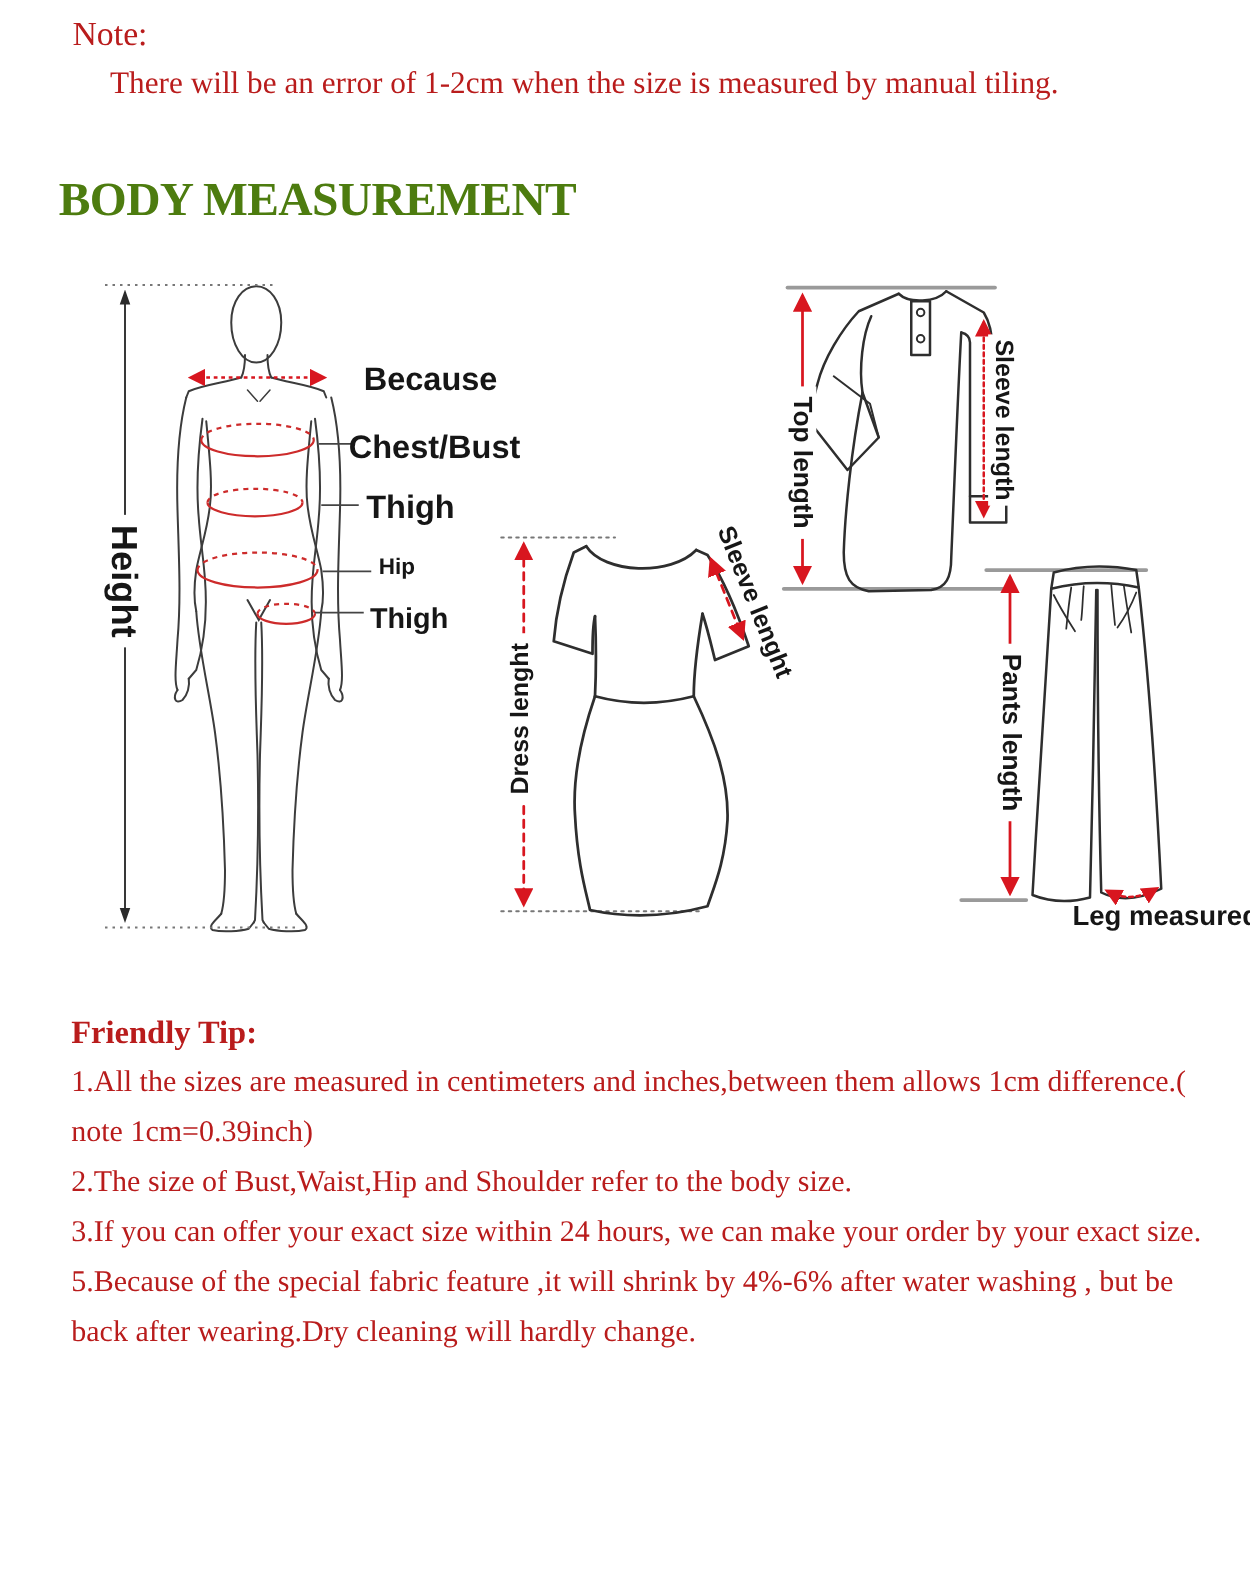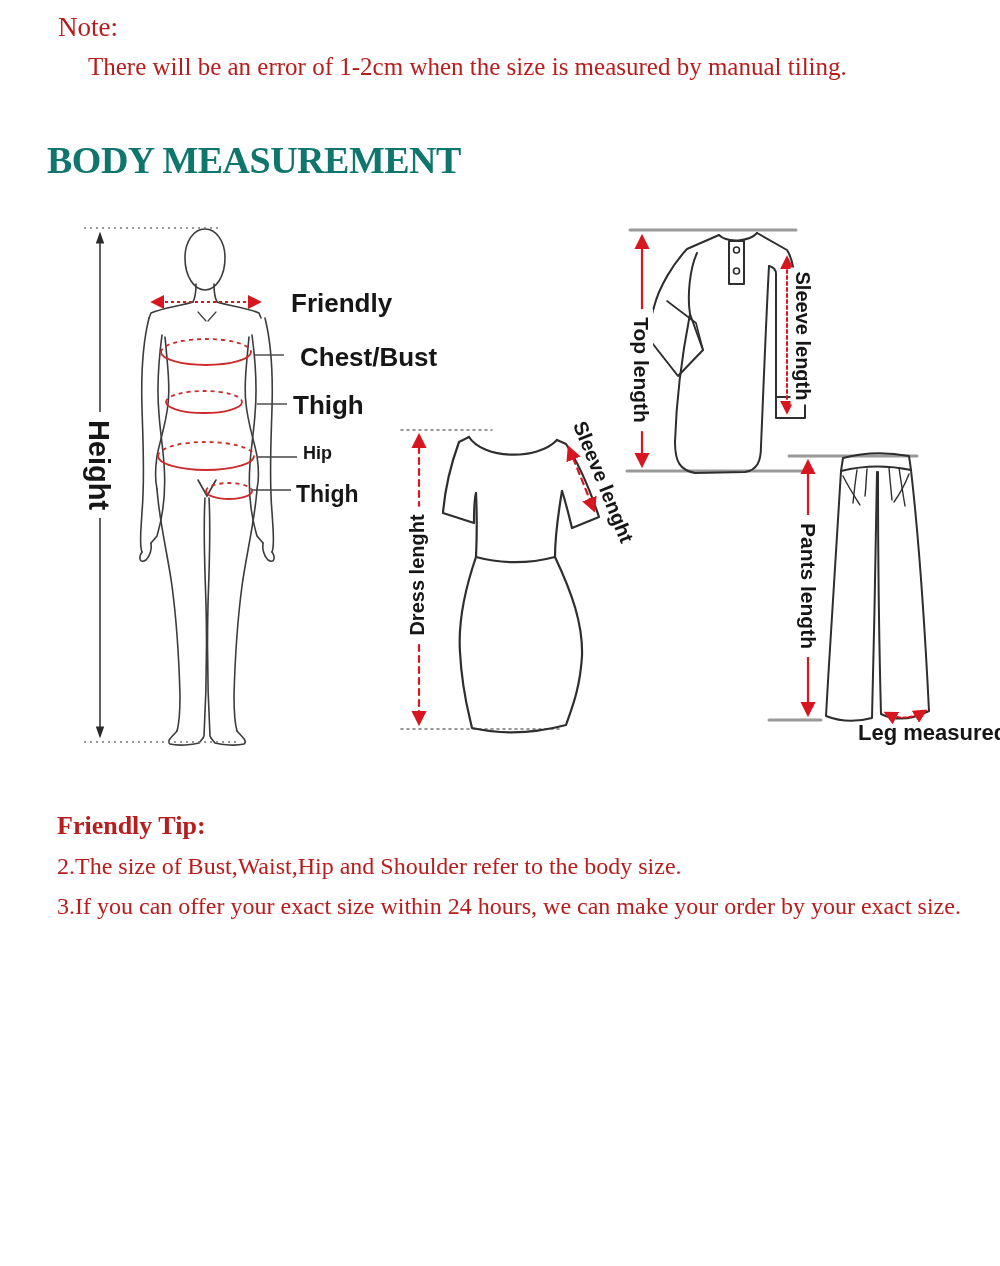--- a/index.html
+++ b/index.html
@@ -8,21 +8,21 @@
   .red{color:#b91c1c}
   #art{position:absolute;left:0;top:0}
   .lbl{position:absolute;font-family:"Liberation Sans","DejaVu Sans",sans-serif;
        font-weight:700;color:#161616;white-space:nowrap;line-height:1.15}
   .rot{transform:translate(-50%,-50%) rotate(90deg);background:#fff;padding:0 8px}
   .rotccw{transform:translate(-50%,-50%) rotate(-90deg);background:#fff;padding:0 8px}
   .rotdiag{transform:translate(-50%,-50%) rotate(68deg)}
   .note-title{position:absolute;left:58px;top:12px;font-size:27px;font-weight:400}
   .note-body{position:absolute;left:88px;top:53px;font-size:25px;font-weight:400}
   .page-title{position:absolute;left:47px;top:138px;font-size:38px;font-weight:700;
-              color:#0f766e;letter-spacing:-0.5px;font-family:"Liberation Serif","DejaVu Serif",serif}
+              color:#4d7c0f;letter-spacing:-0.5px;font-family:"Liberation Serif","DejaVu Serif",serif}
   .tips{position:absolute;left:57px;top:806px;width:912px}
   .tips h2{margin:0;font-size:26px;line-height:40px;font-weight:700}
   .tips p{margin:0;font-size:24px;line-height:40px;font-weight:400}
 </style>
 </head>
 <body>
 
 <svg id="art" width="1000" height="1266" viewBox="0 0 1000 1266">
   <defs>
     <marker id="mr" viewBox="0 0 10 10" refX="8" refY="5" markerWidth="7" markerHeight="7" orient="auto-start-reverse">
@@ -137,32 +137,34 @@
     <path d="M886,713 Q905,723 925,711" stroke="#d8161f" stroke-width="2" stroke-dasharray="3,3" marker-start="url(#mr)" marker-end="url(#mr)"></path>
   </g>
 </svg>
 
 <div class="serif red note-title">Note:</div>
 <div class="serif red note-body">There will be an error of 1-2cm when the size is measured by manual tiling.</div>
 
 <div class="page-title">BODY MEASUREMENT</div>
 
 <div class="lbl rot" style="left:98px;top:465px;font-size:29px">Height</div>
-<div class="lbl" style="left:291px;top:289px;font-size:26px">Friendly</div>
-<div class="lbl" style="left:300px;top:343px;font-size:26px">Chest/Bust</div>
+<div class="lbl" style="left:291px;top:289px;font-size:26px">Because</div>
+<div class="lbl" style="left:279px;top:343px;font-size:26px">Chest/Bust</div>
 <div class="lbl" style="left:293px;top:391px;font-size:26px">Thigh</div>
 <div class="lbl" style="left:303px;top:443px;font-size:18px">Hip</div>
 <div class="lbl" style="left:296px;top:481px;font-size:23px;font-weight:600">Thigh</div>
 
 <div class="lbl rot" style="left:641px;top:370px;font-size:21px">Top length</div>
 <div class="lbl rot" style="left:802px;top:336px;font-size:20px;padding:0 4px">Sleeve length</div>
 
 <div class="lbl rotccw" style="left:417px;top:575px;font-size:20px">Dress lenght</div>
 <div class="lbl rotdiag" style="left:603px;top:482px;font-size:20px">Sleeve lenght</div>
 
 <div class="lbl rot" style="left:808px;top:586px;font-size:21px">Pants length</div>
 <div class="lbl" style="left:858px;top:720px;font-size:22px">Leg measured</div>
 
 <div class="tips serif red">
   <h2>Friendly Tip:</h2>
+  <p>1.All the sizes are measured in centimeters and inches,between them allows 1cm difference.( note 1cm=0.39inch)</p>
   <p>2.The size of Bust,Waist,Hip and Shoulder refer to the body size.</p>
   <p>3.If you can offer your exact size within 24 hours, we can make your order by your exact size.</p>
+  <p>5.Because of the special fabric feature ,it will shrink by 4%-6% after water washing , but be back after wearing.Dry cleaning will hardly change.</p>
 </div>
 
 </body></html>

